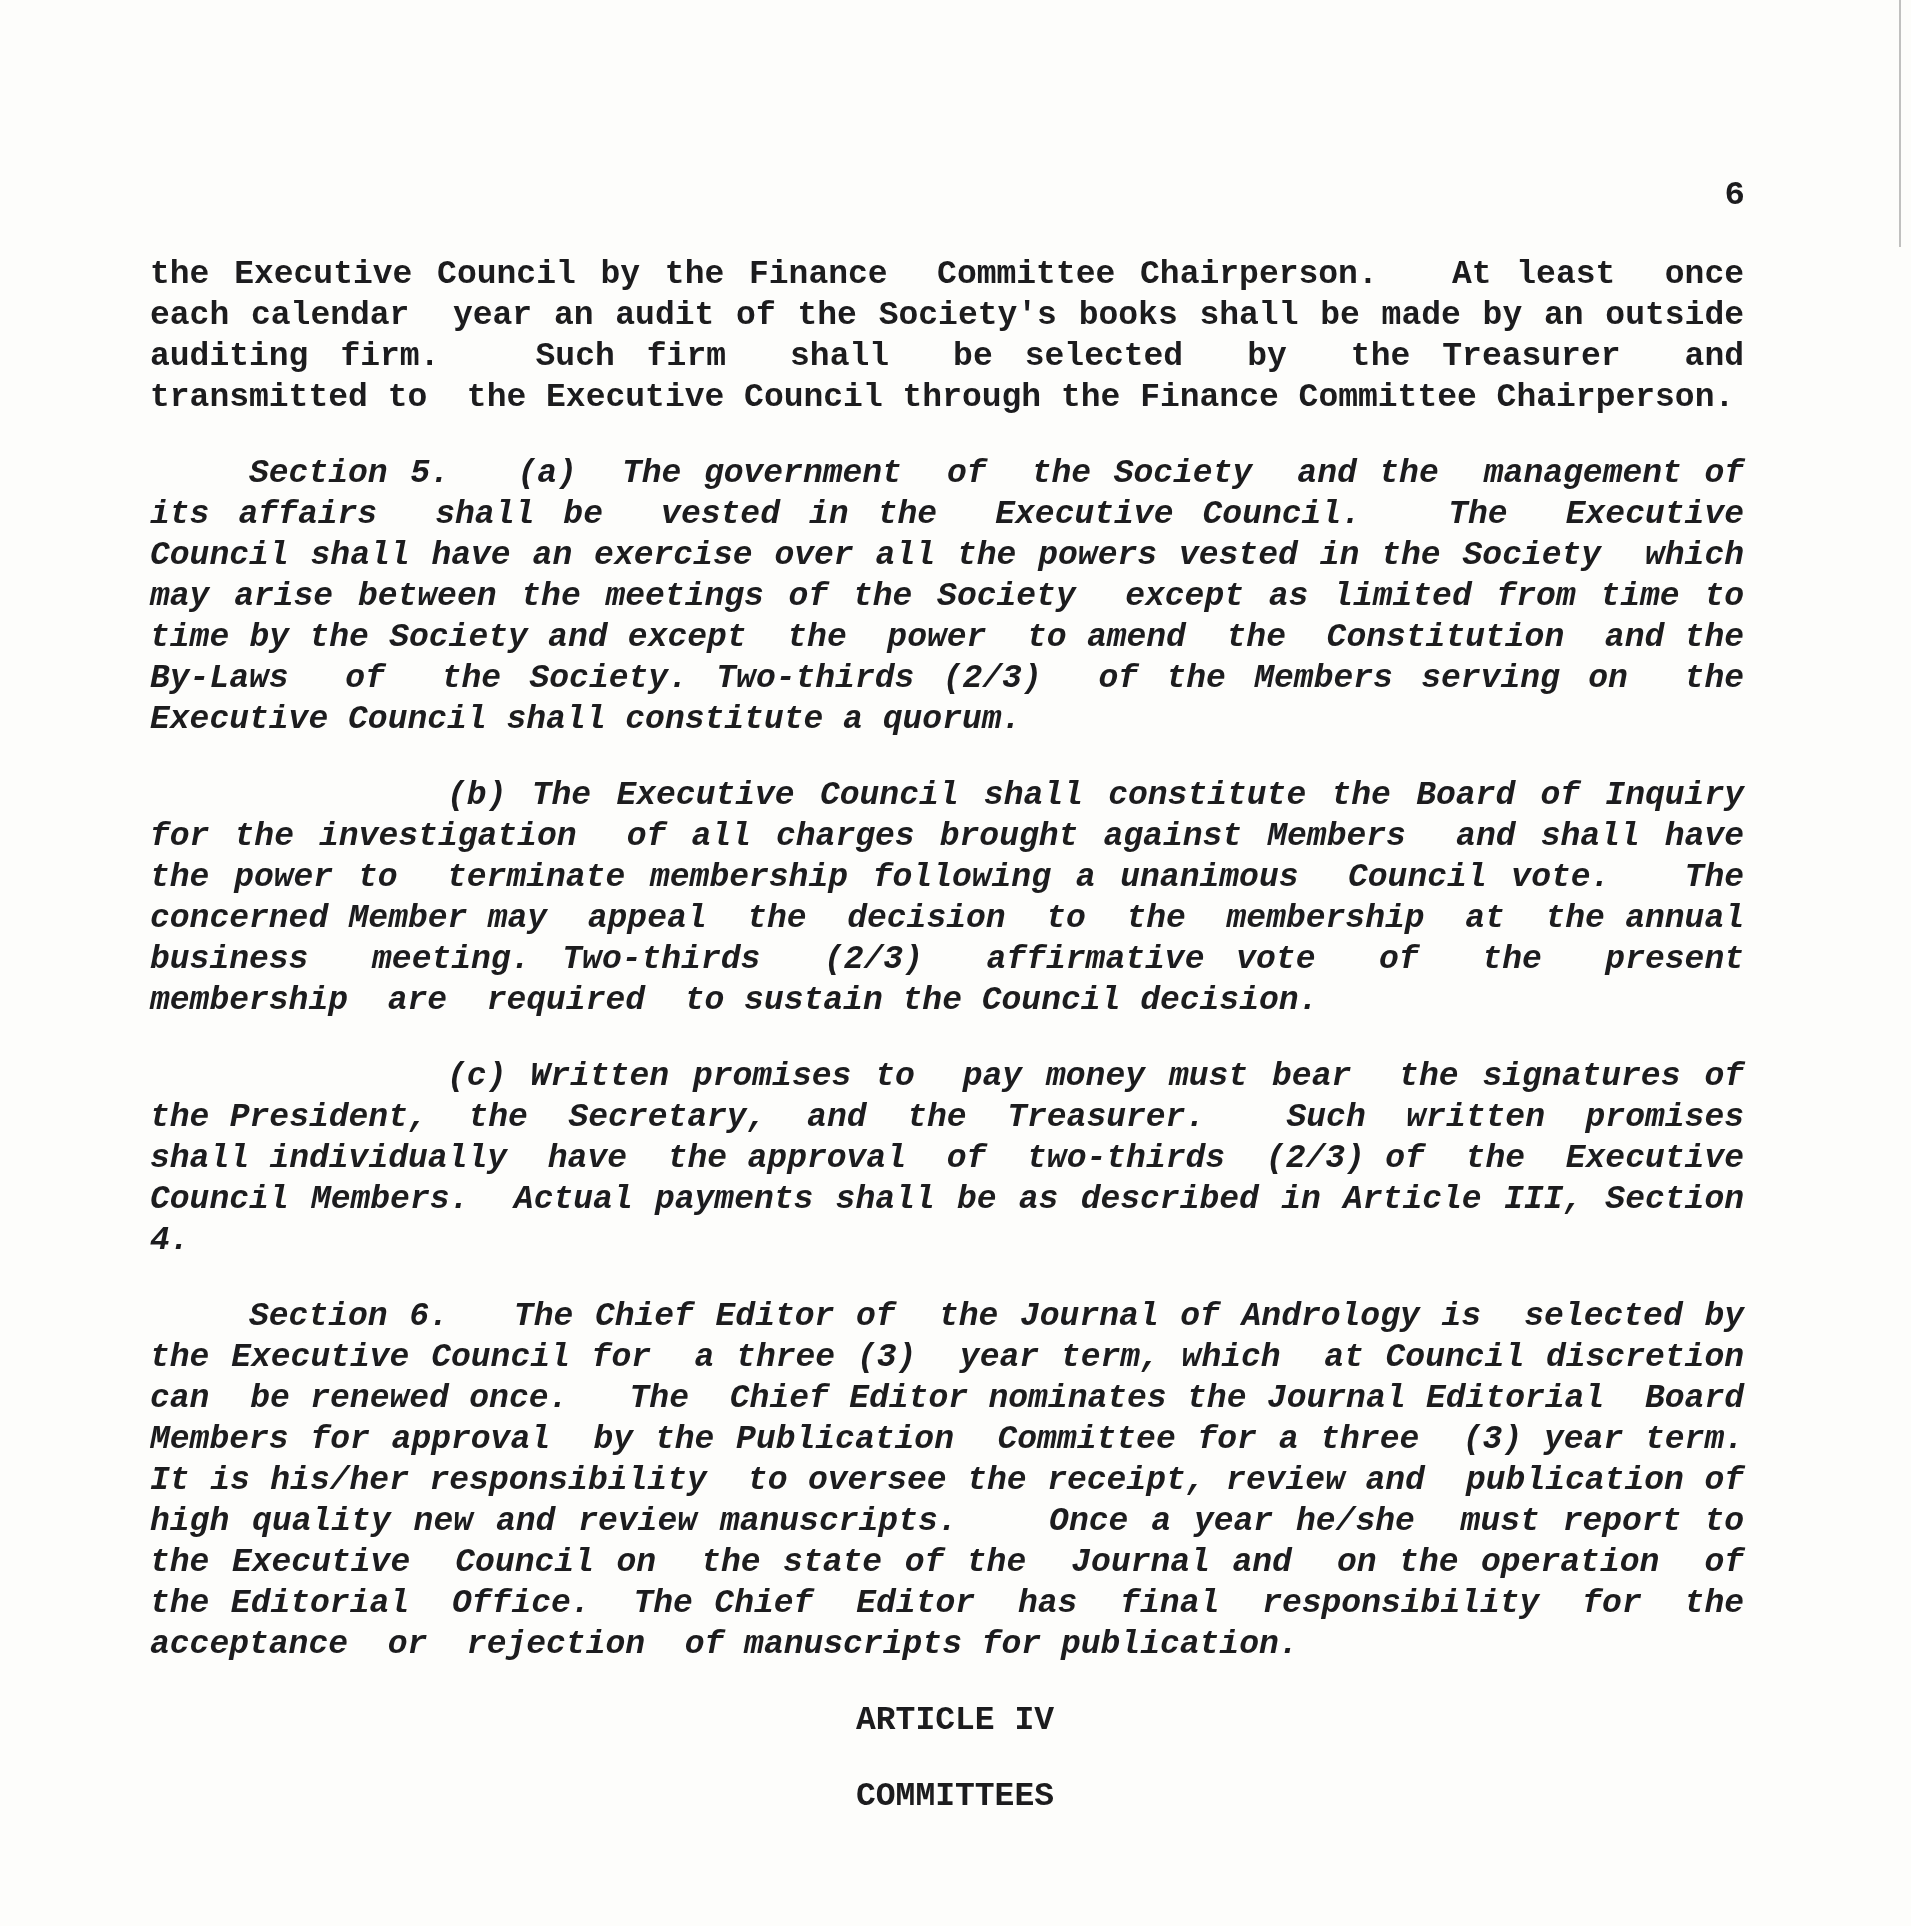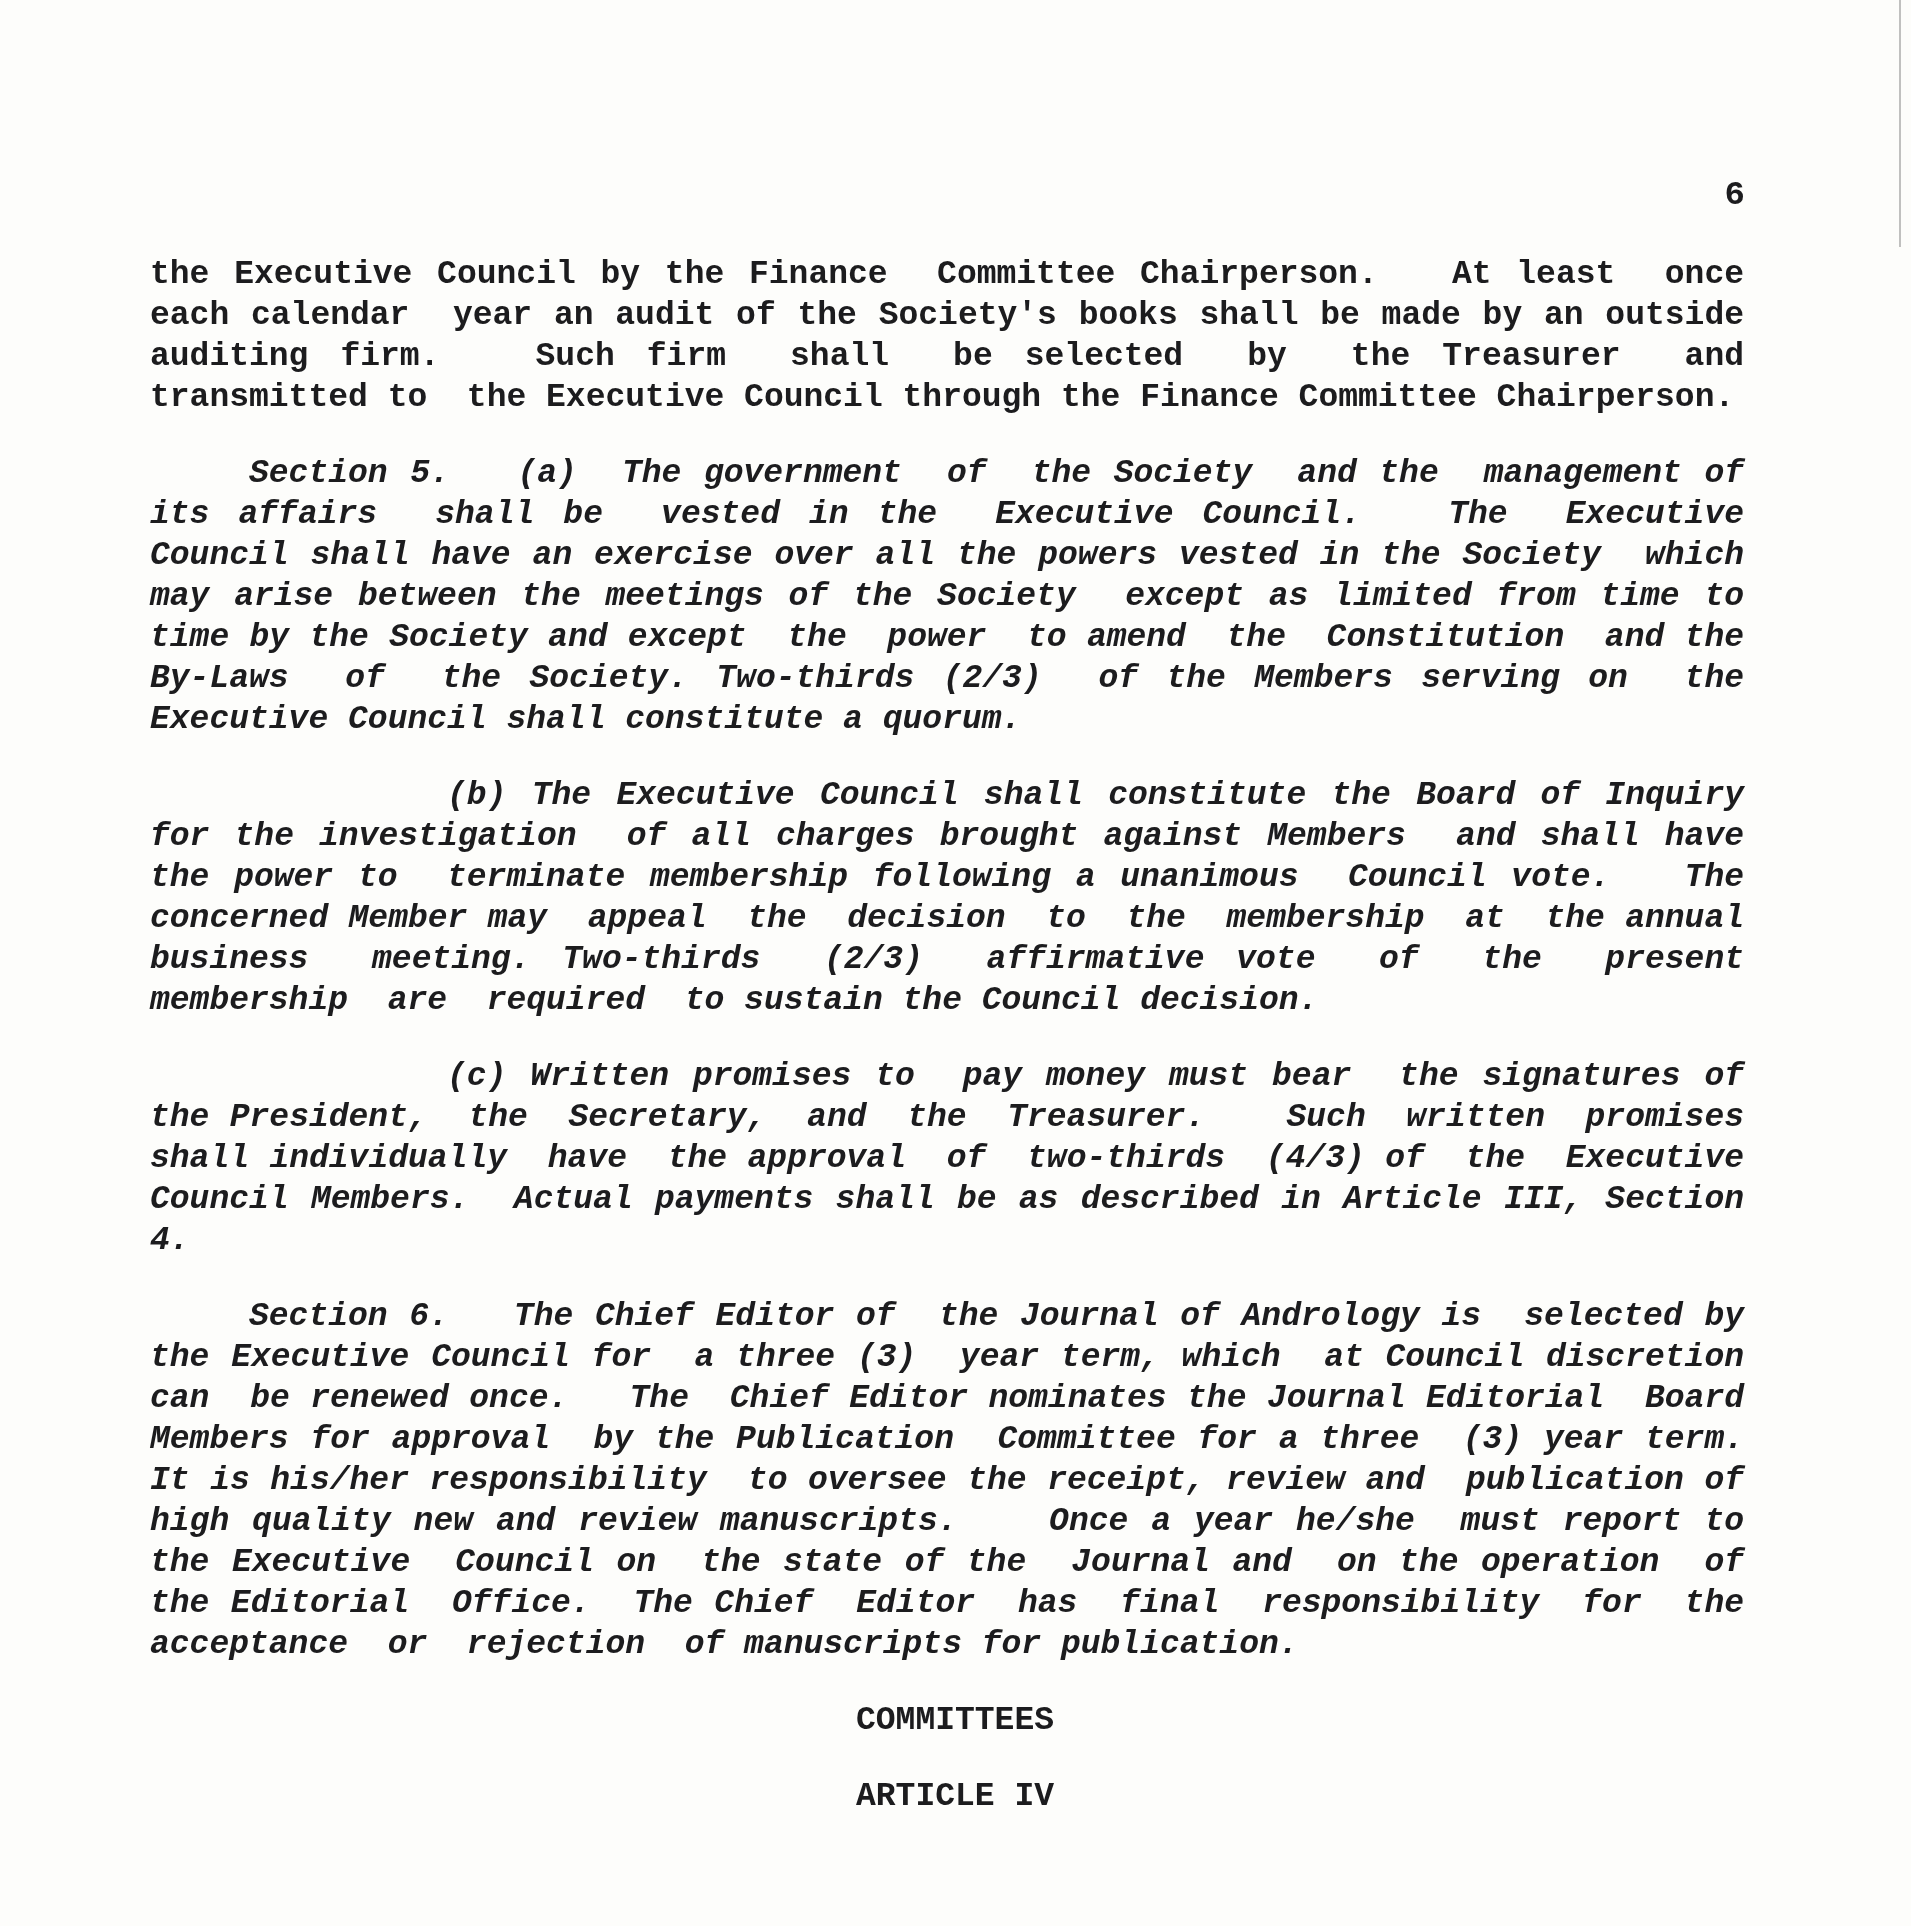--- a/index.html
+++ b/index.html
@@ -64,24 +64,24 @@
   <div class="page-number">6</div>
 
   <div class="content">
 
     <p>the Executive Council by the Finance  Committee Chairperson.   At least  once each calendar  year an audit of the Society's books shall be made by an outside auditing firm.   Such firm  shall  be selected  by  the Treasurer  and  transmitted to  the Executive Council through the Finance Committee Chairperson.</p>
 
     <p class="indent-5">Section 5.   (a)  The government  of  the Society  and the  management of  its affairs  shall be  vested in the  Executive Council.   The  Executive Council shall have an exercise over all the powers vested in the Society  which may arise between the meetings of the Society  except as limited from time to time by the Society and except  the  power  to amend  the  Constitution  and the  By-Laws  of  the Society. Two-thirds (2/3)  of the Members serving on  the Executive Council shall constitute a quorum.</p>
 
     <p class="indent-15">(b) The Executive Council shall constitute the Board of Inquiry for the investigation  of all charges brought against Members  and shall have the power to  terminate membership following a unanimous  Council vote.   The concerned Member may  appeal  the  decision  to  the  membership  at  the annual  business  meeting. Two-thirds  (2/3)  affirmative vote  of  the  present membership  are  required  to sustain the Council decision.</p>
 
-    <p class="indent-15">(c) Written promises to  pay money must bear  the signatures of the President,  the  Secretary,  and  the  Treasurer.    Such  written  promises  shall individually  have  the approval  of  two-thirds  (4/3) of  the  Executive  Council Members.  Actual payments shall be as described in Article III, Section 4.</p>
+    <p class="indent-15">(c) Written promises to  pay money must bear  the signatures of the President,  the  Secretary,  and  the  Treasurer.    Such  written  promises  shall individually  have  the approval  of  two-thirds  (2/3) of  the  Executive  Council Members.  Actual payments shall be as described in Article III, Section 4.</p>
 
     <p class="indent-5">Section 6.   The Chief Editor of  the Journal of Andrology is  selected by the Executive Council for  a three (3)  year term, which  at Council discretion can  be renewed once.   The  Chief Editor nominates the Journal Editorial  Board Members for approval  by the Publication  Committee for a three  (3) year term.   It is his/her responsibility  to oversee the receipt, review and  publication of high quality new and review manuscripts.    Once a year he/she  must report to the Executive  Council on  the state of the  Journal and  on the operation  of the Editorial  Office.  The Chief  Editor  has  final  responsibility  for  the   acceptance  or  rejection  of manuscripts for publication.</p>
 
+    <div class="heading">ARTICLE IV</div>
+
     <div class="heading">COMMITTEES</div>
-
-    <div class="heading">ARTICLE IV</div>
 
 
   </div>
 </div>
 
 
 </body></html>

